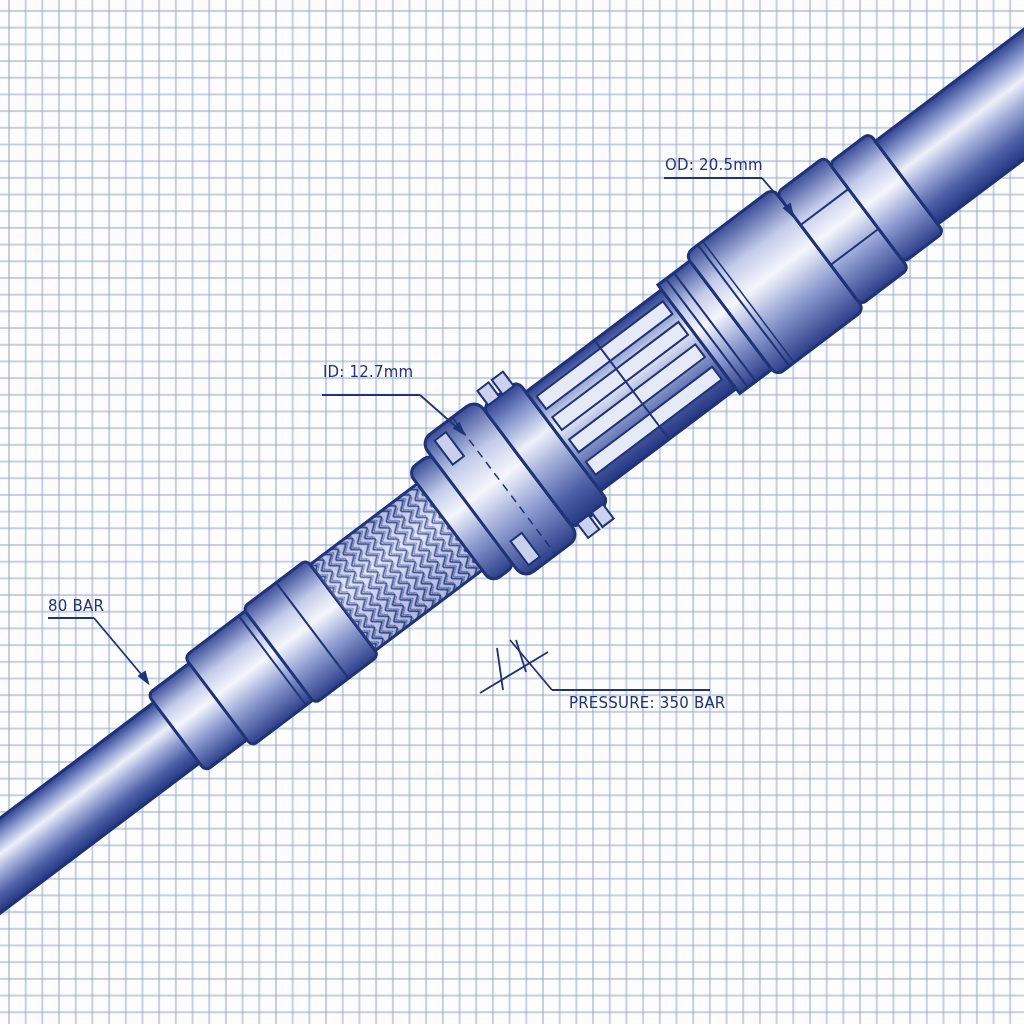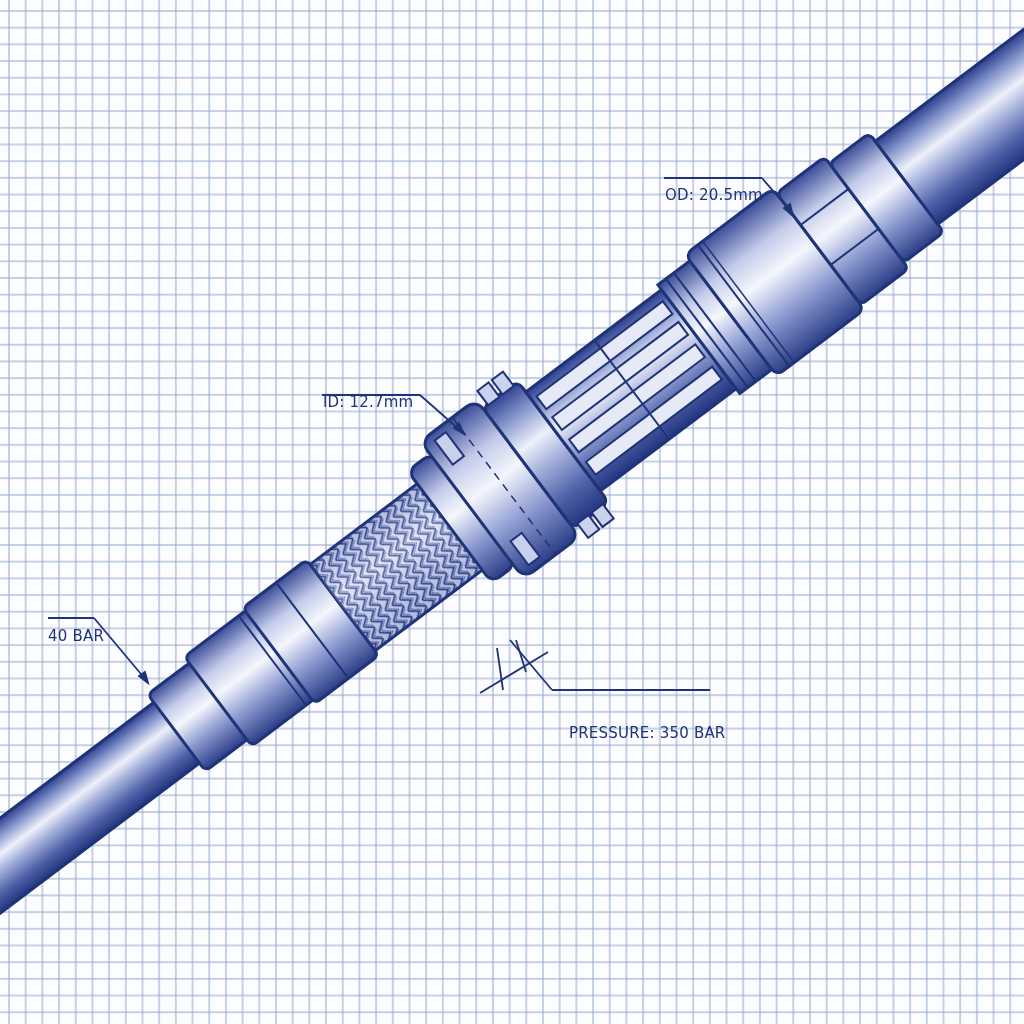--- a/index.html
+++ b/index.html
@@ -9,21 +9,21 @@
     background-image:
       linear-gradient(to right, rgba(150,170,205,0.55) 1.5px, transparent 1.5px),
       linear-gradient(to bottom, rgba(150,170,205,0.55) 1.5px, transparent 1.5px);
     background-size: 16.7px 16.7px;
     background-position: 8px 10px;
     font-family: "DejaVu Sans", sans-serif;
   }
   #drawing { position: absolute; left: 0; top: 0; width: 1024px; height: 1024px; }
   .label {
     position: absolute; color: #1f3377; font-size: 15px; letter-spacing: 0.2px;
-    white-space: nowrap; font-family: "DejaVu Sans", sans-serif; margin-top: 30px;
+    white-space: nowrap; font-family: "DejaVu Sans", sans-serif;
   }
 </style>
 </head>
 <body>
 
 <svg id="drawing" viewBox="0 0 1024 1024" xmlns="http://www.w3.org/2000/svg">
   <defs>
     <linearGradient id="metal" x1="0" y1="0" x2="0" y2="1">
       <stop offset="0" stop-color="#2d3f8f"></stop>
       <stop offset="0.18" stop-color="#8797cd"></stop>
@@ -127,14 +127,14 @@
       <line x1="552" y1="690" x2="510" y2="640"></line>
       <line x1="480" y1="693" x2="548" y2="652"></line>
       <line x1="497" y1="648" x2="503" y2="690"></line>
       <line x1="516" y1="640" x2="526" y2="672"></line>
     </g>
   </g>
 </svg>
 
 <div class="label" style="left:665px;top:156px;">OD: 20.5mm</div>
 <div class="label" style="left:323px;top:363px;">ID: 12.7mm</div>
-<div class="label" style="left:48px;top:597px;">40 BAR</div>
+<div class="label" style="left:48px;top:597px;">80 BAR</div>
 <div class="label" style="left:569px;top:694px;">PRESSURE: 350 BAR</div>
 
 </body></html>

